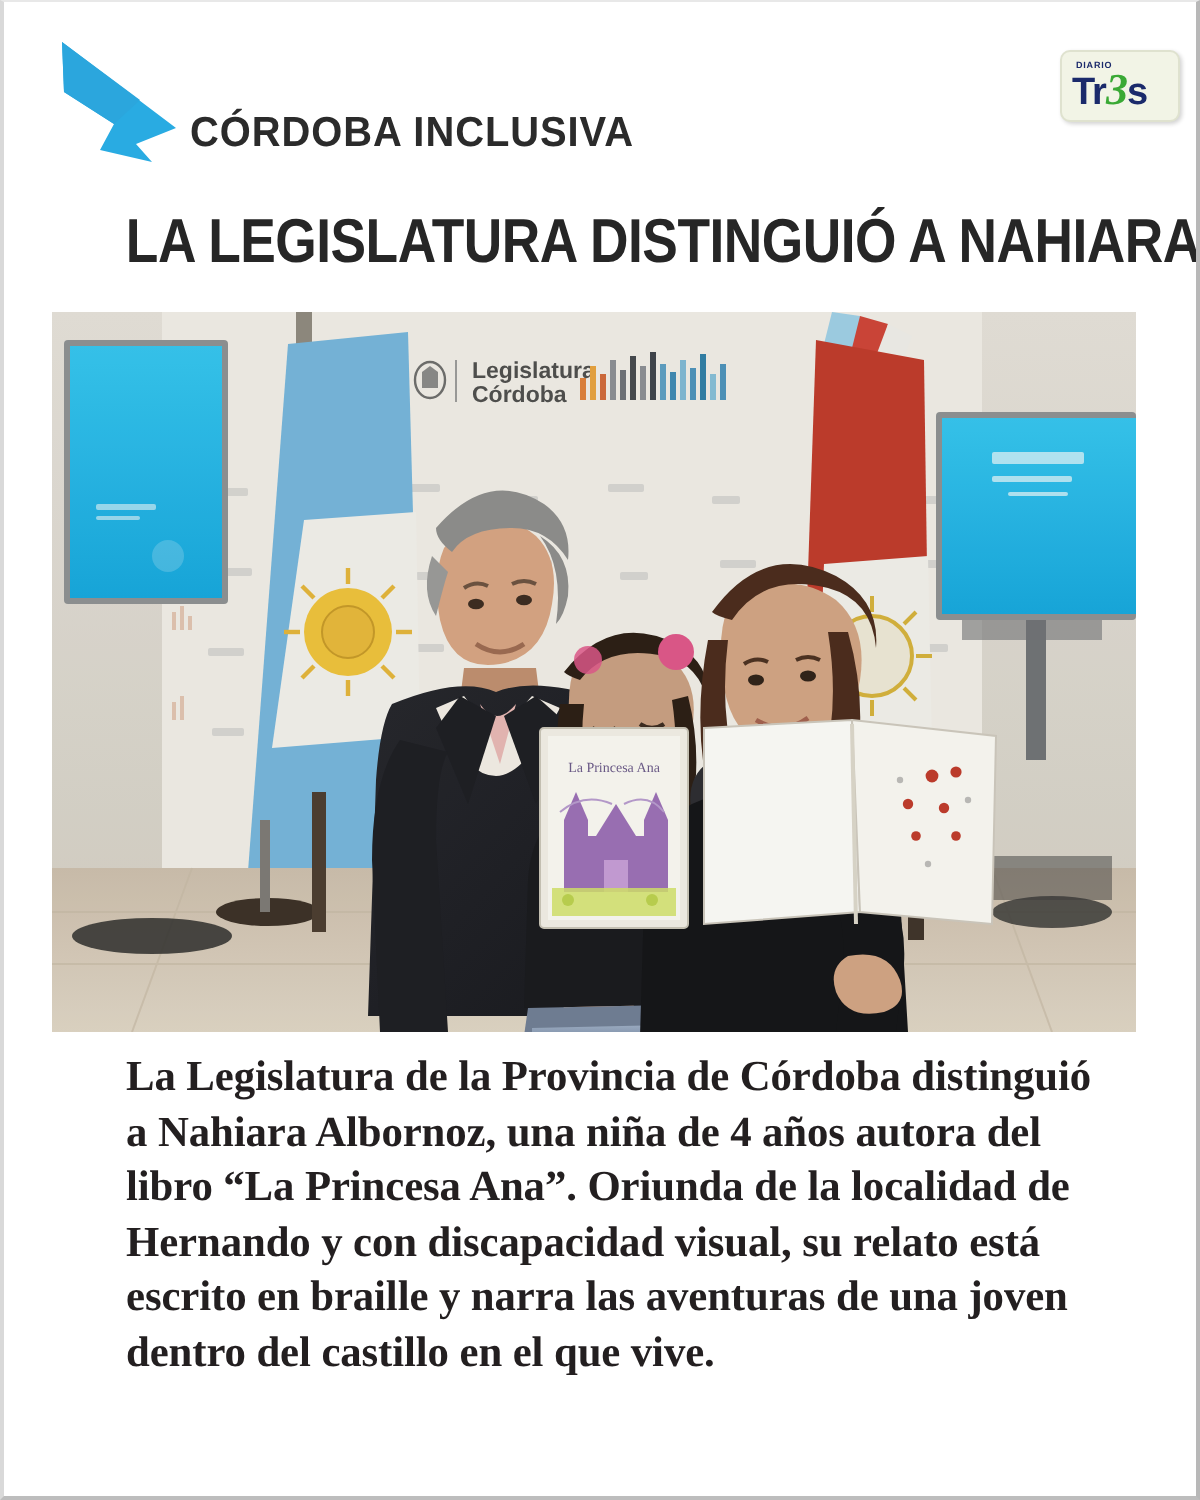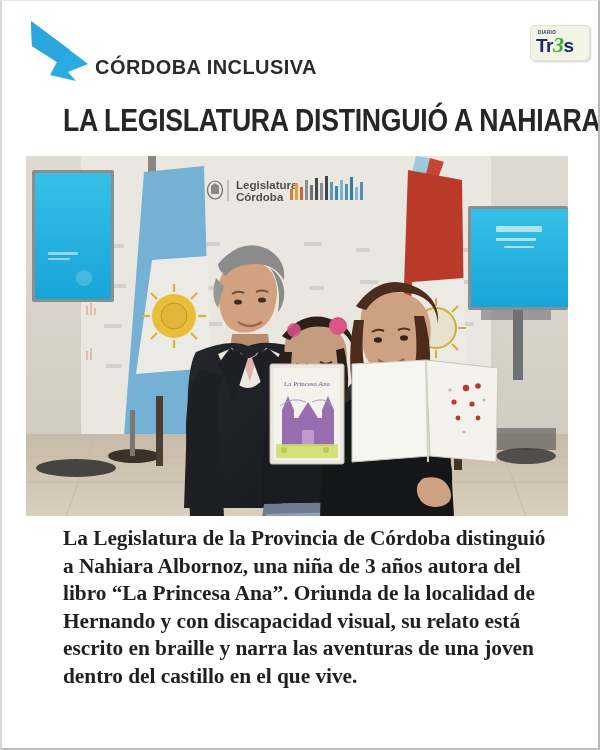--- a/index.html
+++ b/index.html
@@ -441,15 +441,15 @@
           <circle cx="424" cy="234" r="1.6"></circle>
           <circle cx="458" cy="244" r="1.6"></circle>
           <circle cx="438" cy="276" r="1.6"></circle>
         </g>
       </g>
 
       <rect x="0" y="0" width="542" height="360" fill="#6b5a42" opacity="0.05"></rect>
     </svg>
   </div>
 
-  <div class="body-copy">La Legislatura de la Provincia de Córdoba distinguió a Nahiara Albornoz, una niña de 3 años autora del libro “La Princesa Ana”. Oriunda de la localidad de Hernando y con discapacidad visual, su relato está escrito en braille y narra las aventuras de una joven dentro del castillo en el que vive.</div>
+  <div class="body-copy">La Legislatura de la Provincia de Córdoba distinguió a Nahiara Albornoz, una niña de 4 años autora del libro “La Princesa Ana”. Oriunda de la localidad de Hernando y con discapacidad visual, su relato está escrito en braille y narra las aventuras de una joven dentro del castillo en el que vive.</div>
 
 </div>
 
 </body></html>

